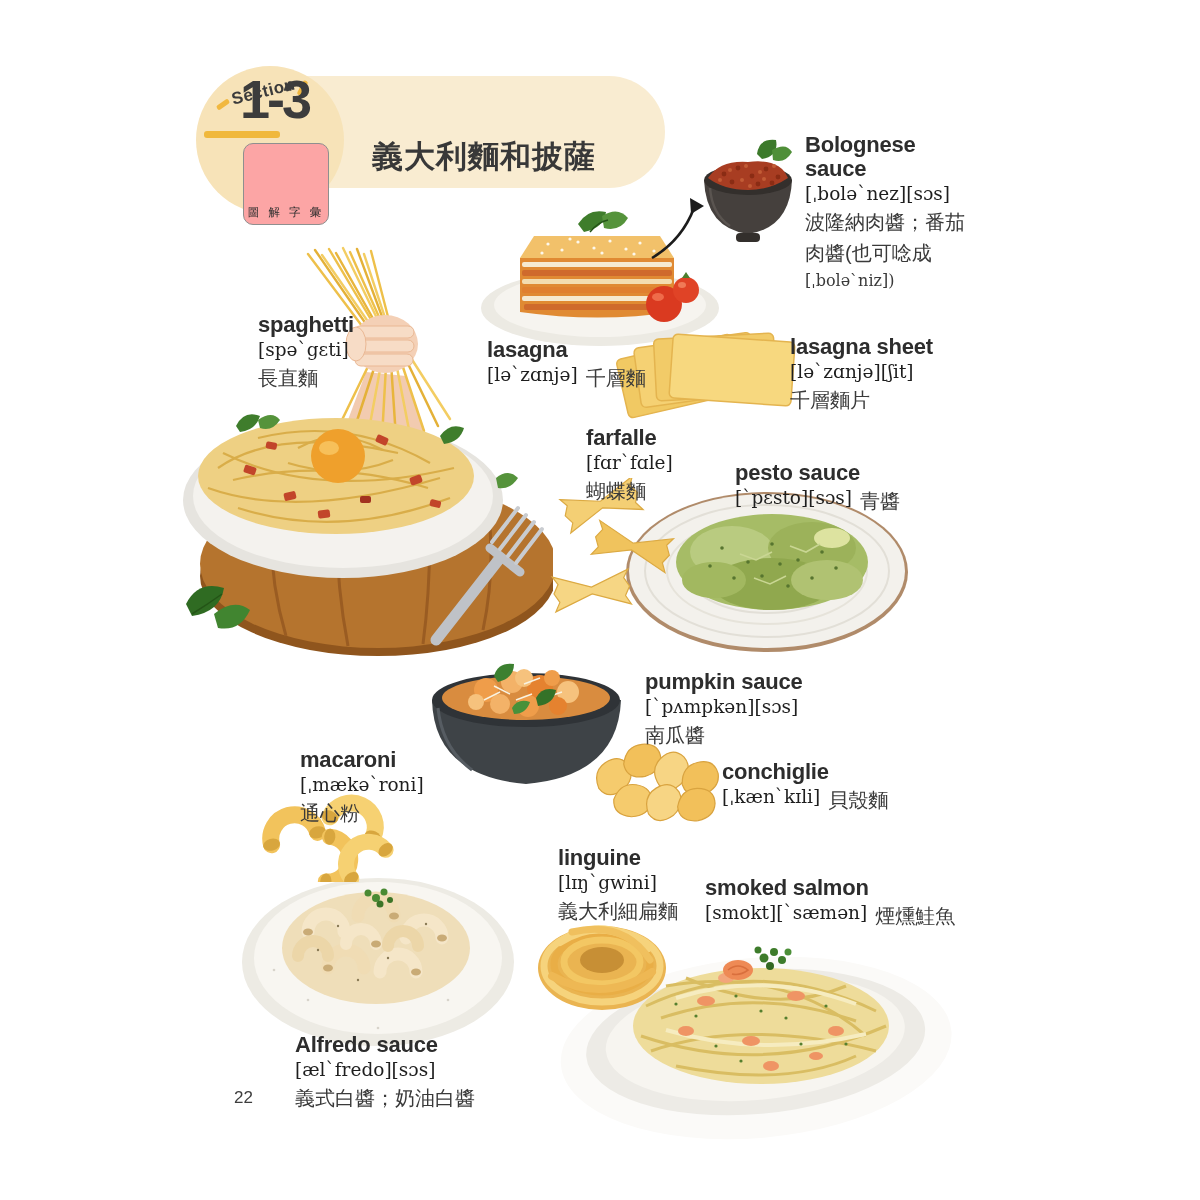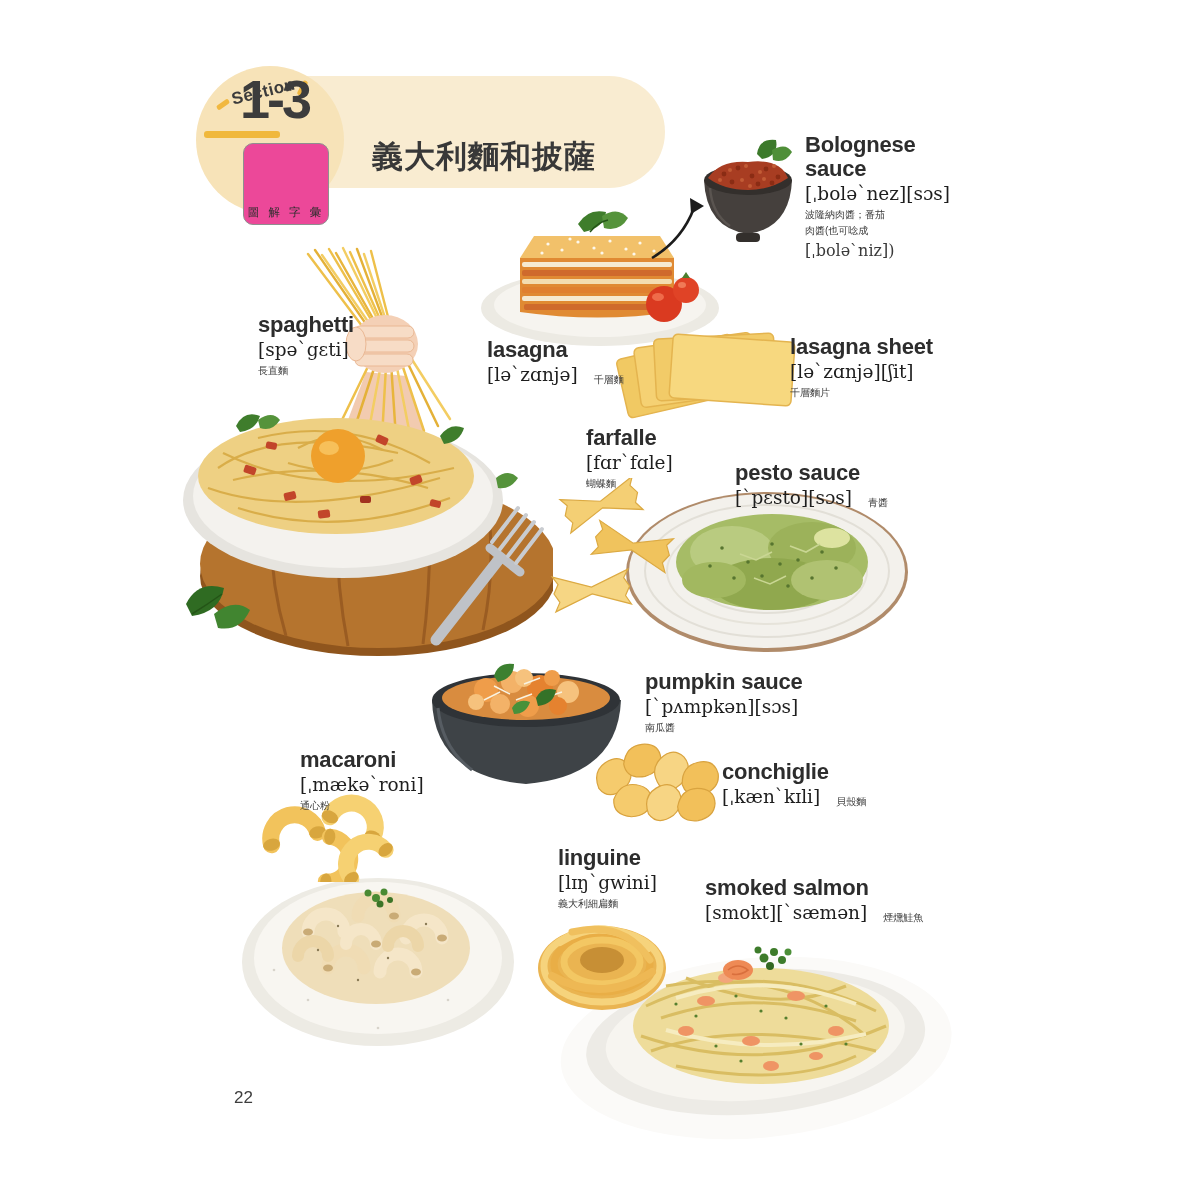--- a/index.html
+++ b/index.html
@@ -10,31 +10,31 @@
   .hdr-circle{left:196px;top:66px;width:148px;height:148px;border-radius:50%;background:#f7e3b8;}
   .hdr-pill{left:250px;top:76px;width:415px;height:112px;border-radius:60px;background:#f9ecd1;}
   .section-label{left:231px;top:82px;font-size:17px;font-weight:700;color:#3b3b3b;
                  transform:rotate(-14deg);letter-spacing:.5px;}
   .tick{background:#f1b83f;border-radius:2px;}
   .tick-left{left:216px;top:102px;width:14px;height:5px;transform:rotate(-35deg);}
   .tick-right{left:300px;top:80px;width:5px;height:16px;transform:rotate(28deg);}
   .section-number{left:240px;top:72px;font-size:54px;font-weight:800;color:#3c3c3c;
                   letter-spacing:-3px;line-height:1;}
   .section-underline{left:204px;top:131px;width:76px;height:7px;background:#f0b83c;border-radius:3px;}
-  .qr-box{left:243px;top:143px;width:84px;height:80px;background:#ec4899;border:1.5px solid #8f8f8f;
+  .qr-box{left:243px;top:143px;width:84px;height:80px;background:#fca5a5;border:1.5px solid #8f8f8f;
           border-radius:10px;display:flex;align-items:flex-end;justify-content:center;}
   .qr-caption{font-size:11.5px;letter-spacing:3px;color:#2e2e2e;padding-bottom:4px;white-space:nowrap;}
   .title-en{left:370px;top:82px;font-size:46px;font-weight:800;color:#383838;letter-spacing:-1px;}
   .title-zh{left:372px;top:136px;font-size:31px;font-weight:700;color:#383838;letter-spacing:1px;}
   
   .entry{color:#2d2d2d;}
   .word{font-size:22px;font-weight:700;color:#2d2d2d;line-height:1.08;letter-spacing:-.2px;}
   .pron{font-family:"DejaVu Serif",serif;font-size:18.5px;color:#1e1e1e;line-height:1.32;margin-top:1px;}
-  .zh{font-size:10px;font-weight:500;color:#3a3a3a;line-height:1.5;margin-top:1px;}
-  .row{display:flex;gap:16px;align-items:flex-end;}
+  .zh{font-size:20px;font-weight:500;color:#3a3a3a;line-height:1.5;margin-top:1px;}
+  .row{display:flex;gap:8px;align-items:flex-start;}
   .page-number{left:234px;top:1088px;font-size:17px;color:#3d3d3d;}
   svg{display:block;}
 </style>
 </head>
 <body>
 
 <div class="page">
 
   <div class="abs hdr-pill"></div>
   <div class="abs hdr-circle"></div>
@@ -500,16 +500,21 @@
   </div>
 
   <div class="abs entry" style="left:705px;top:876px">
     <div class="word">smoked salmon</div>
     <div class="row">
       <span class="pron">[smokt][ˋsæmən]</span>
       <span class="zh">煙燻鮭魚</span>
     </div>
   </div>
 
+  <div class="abs entry" style="left:295px;top:1033px">
+    <div class="word">Alfredo sauce</div>
+    <div class="pron">[ælˋfredo][sɔs]</div>
+    <div class="zh">義式白醬；奶油白醬</div>
+  </div>
 
   <div class="abs page-number">22</div>
 
 </div>
 
 </body></html>

